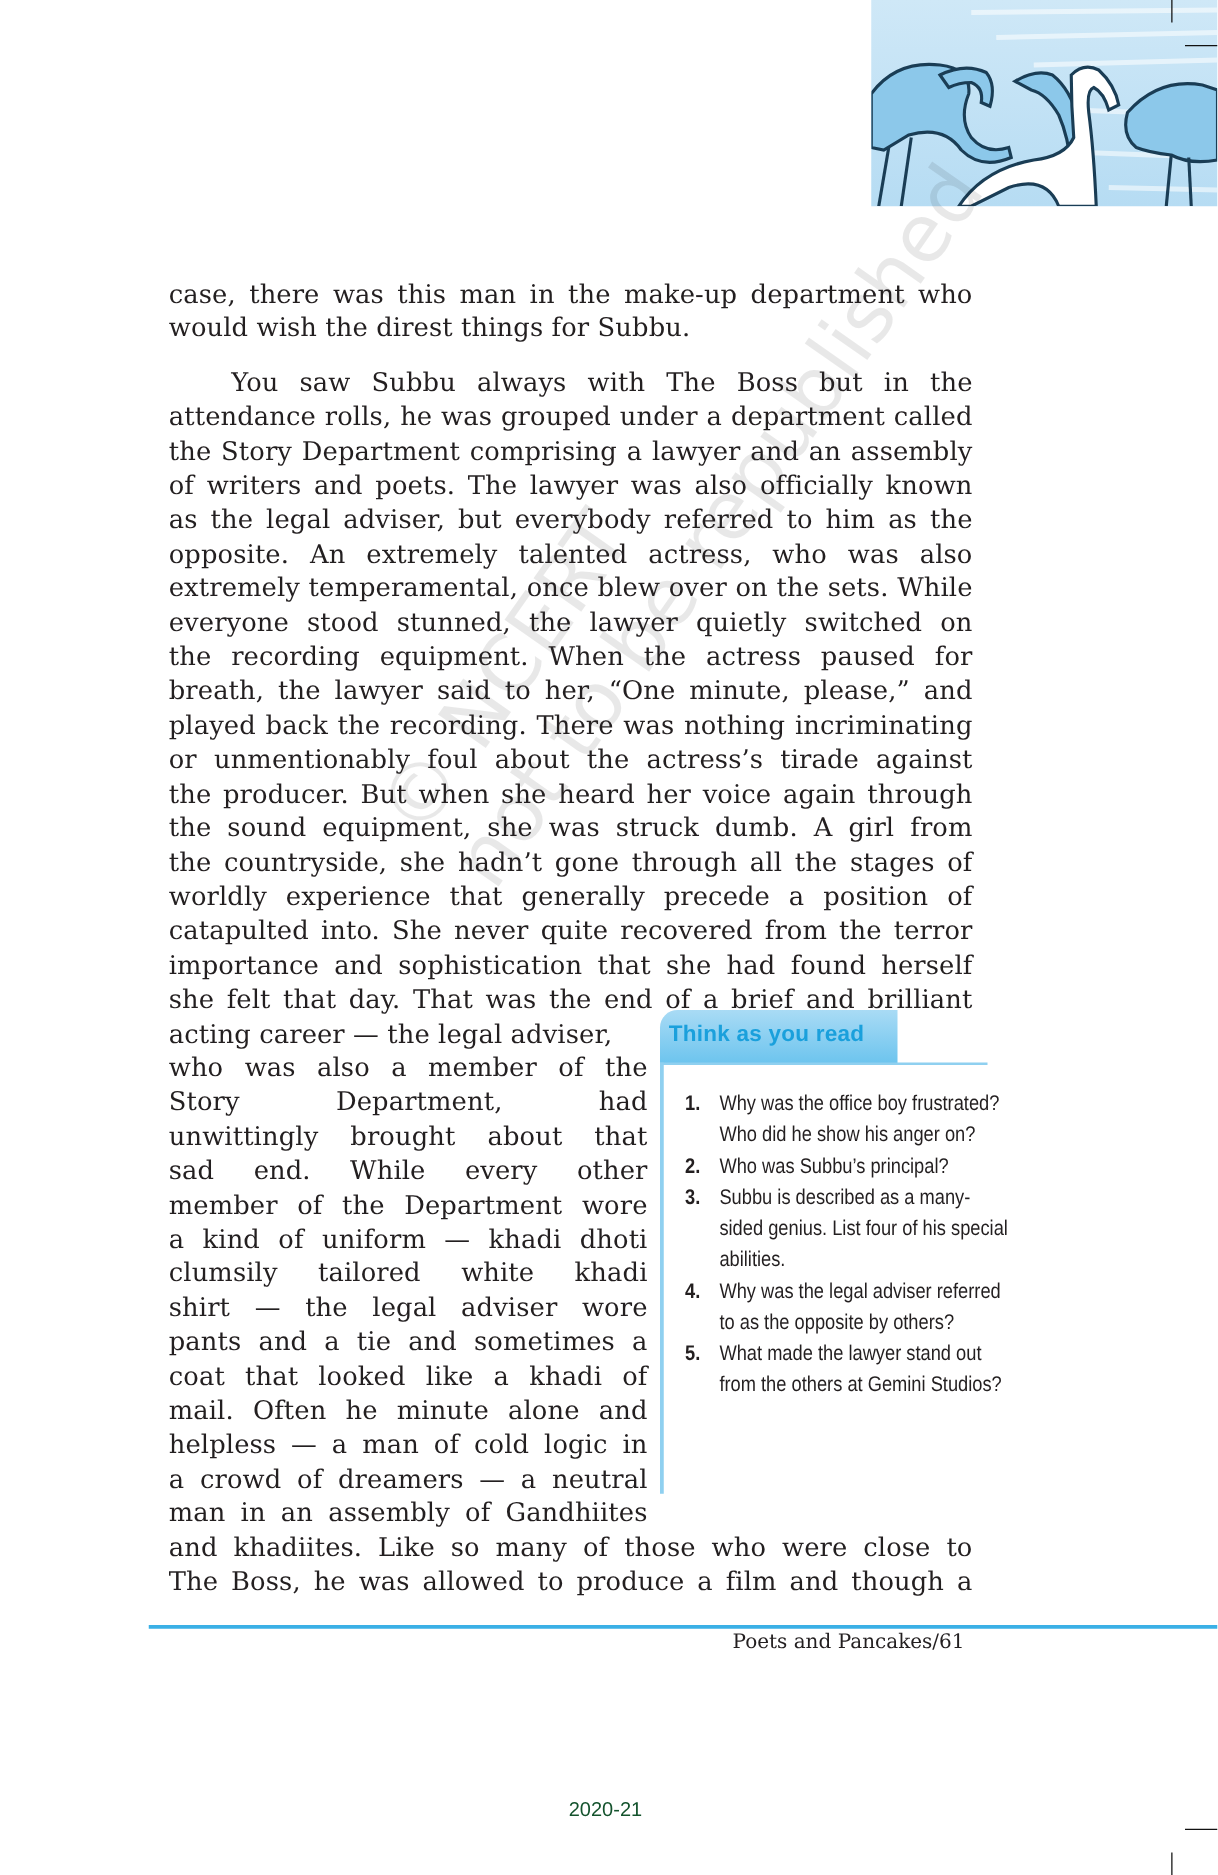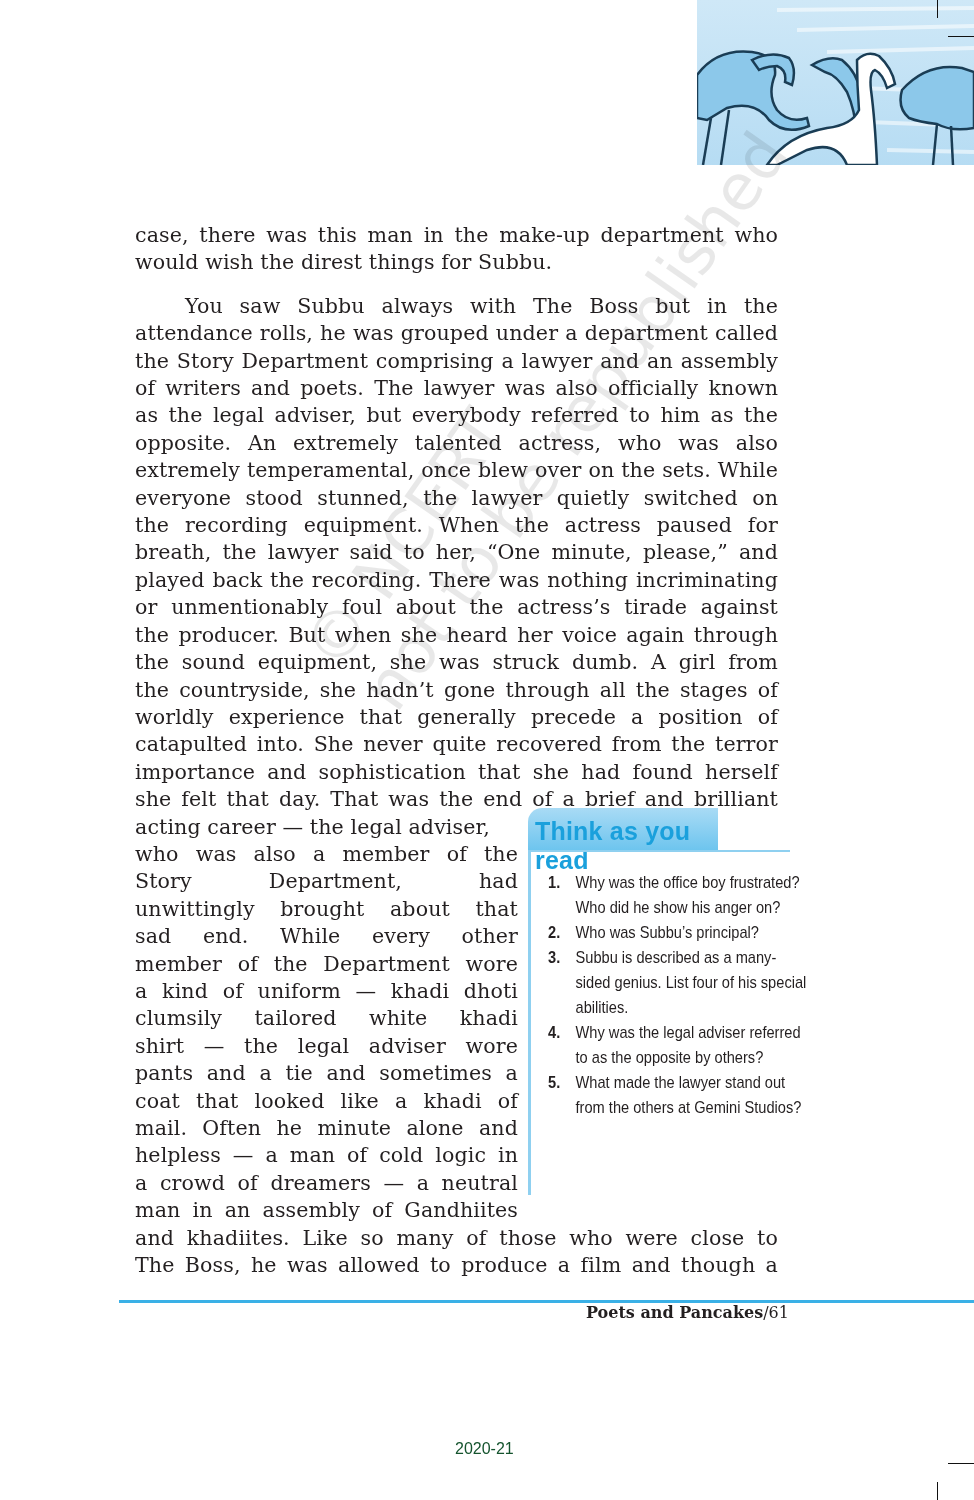--- a/index.html
+++ b/index.html
@@ -34,37 +34,37 @@
   .tayr {
     position: absolute; left: 528px; top: 808px; width: 262px; height: 390px;
     font-family: "Liberation Sans", "DejaVu Sans", sans-serif;
   }
   .tayr-tab {
     position: absolute; left: 0; top: 0; width: 190px; height: 43px;
     background: linear-gradient(180deg, #a9dbf5 0%, #6cc4ee 100%);
     border-top-left-radius: 14px;
   }
   .tayr-title {
-    position: absolute; left: 7px; top: 9px; font-size: 25px; font-weight: bold;
+    position: absolute; left: 7px; top: 9px; font-size: 18px; font-weight: bold;
     color: #1aa0dc; letter-spacing: 0.2px;
   }
   .tayr-rule { position: absolute; left: 0; top: 42px; width: 262px; height: 2px; background: #8fd0f0; }
   .tayr-side { position: absolute; left: 0; top: 42px; width: 3px; height: 345px; background: #8fd0f0; }
   .tayr-list {
     position: absolute; left: 20px; top: 62px; width: 240px; margin: 0; padding: 0; list-style: none;
     font-size: 17px; line-height: 25px; color: #231f20; transform: scaleX(0.86); transform-origin: left top;
   }
   .tayr-list li { position: relative; padding-left: 32px; width: 270px; }
   .tayr-num { position: absolute; left: 0; top: 0; font-weight: bold; }
   .footer-rule { position: absolute; left: 119px; top: 1300px; width: 855px; height: 3px; background: #3ab0e6; }
   .footer {
     position: absolute; left: 586px; top: 1303px; font-size: 16px;
     font-family: "DejaVu Serif", "Liberation Serif", serif;
   }
-  .footer b { font-weight: bold; }
+  .footer b { font-weight: normal; }
   .year {
     position: absolute; left: 455px; top: 1440px; font-size: 16px;
     font-family: "Liberation Sans", "DejaVu Sans", sans-serif; color: #14532d;
   }
 </style>
 </head>
 <body>
 
 <div class="art">
   <svg width="277" height="165" viewBox="0 0 277 165">

